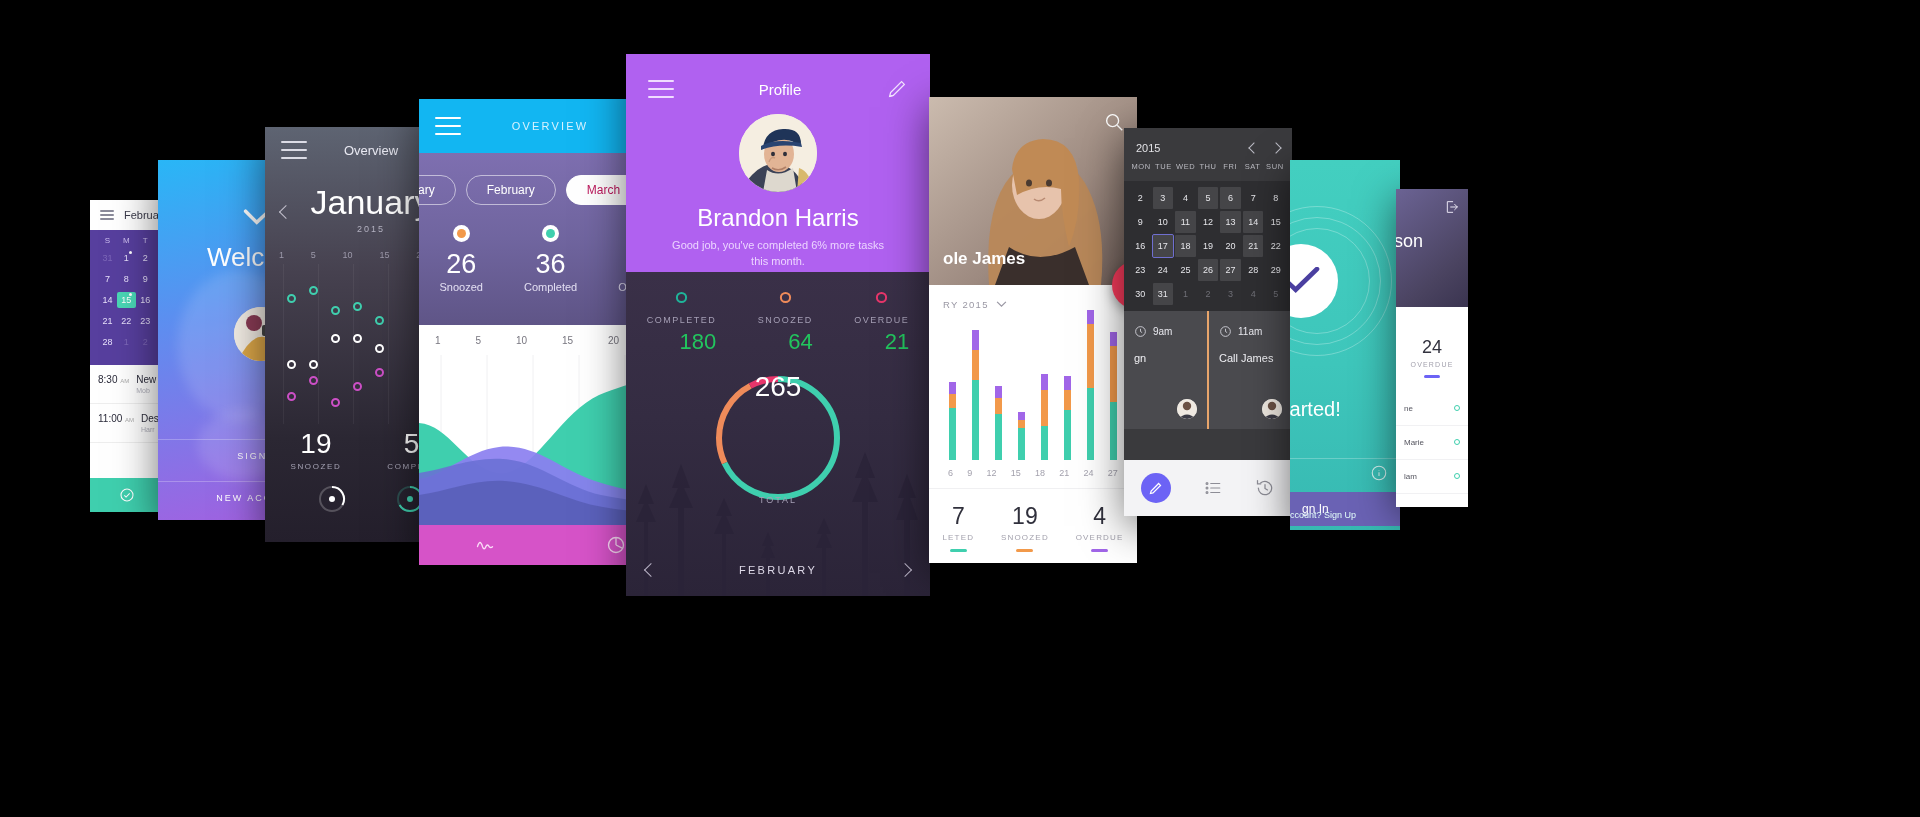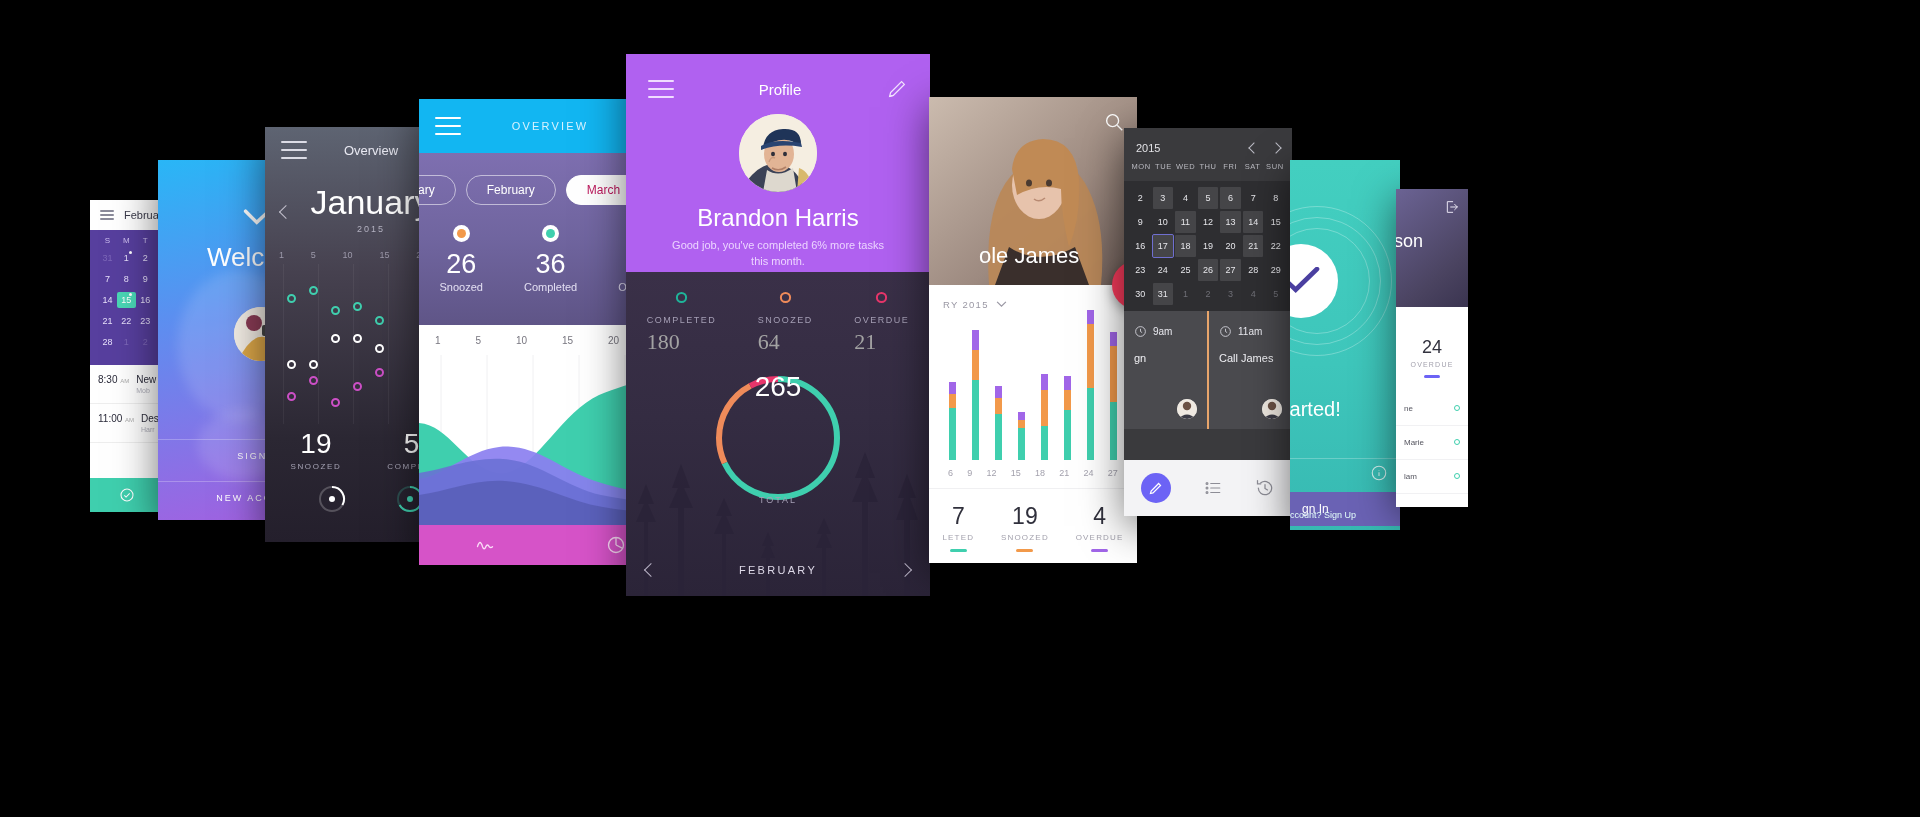--- a/index.html
+++ b/index.html
@@ -90,35 +90,35 @@
   #card5 { left: 626px; top: 54px; width: 304px; height: 542px; }
   #card5 .top { height: 218px; position:relative; }
   #card5 .hdr { display:flex; align-items:center; padding: 24px 22px 0; color:#f3e0ff; }
   #card5 .hdr .ttl { flex:1; text-align:center; font-size:15px; color:#fff; font-weight:400;}
   #card5 .ava { width:78px;height:78px;border-radius:50%; margin: 14px auto 0; overflow:hidden; background:#f3ece1; position:relative;}
   #card5 .uname { text-align:center; color:#fff; font-size:24px; font-weight:300; margin-top:12px;}
   #card5 .sub { text-align:center; color:#ecd4ff; font-size:11px; line-height:1.45; margin: 6px auto 0; width: 215px;}
   #card5 .bot { position:absolute; left:0; right:0; top:218px; bottom:0; overflow:hidden; }
   #card5 .statrow { display:flex; justify-content:space-around; padding-top: 18px; }
   #card5 .statrow .k { font-size:9px; color:#a59fb5; letter-spacing:1.5px; text-align:center; margin-top:7px;}
-  #card5 .statrow .v { font-size:22px; color:#a3a3a3; font-weight:300; text-align:left; margin-top:4px;font-family:Liberation Serif, serif;}
+  #card5 .statrow .v { font-size:22px; color:#22c55e; font-weight:300; text-align:right; margin-top:4px;}
   #card5 .donutwrap { position:relative; width:134px;height:134px; margin: 16px auto 0; }
   #card5 .donut-c { position:absolute; inset:0; display:flex; flex-direction:column; align-items:center; justify-content:space-between; }
   #card5 .donut-c .big { font-size:28px; color:#fff; font-weight:300; }
   #card5 .donut-c .small { font-size:9px; color:#a59fb5; letter-spacing:2px; margin-top:2px;}
   #card5 .footer { position:absolute; left:0; right:0; bottom:0; height:52px; display:flex; align-items:center; justify-content:space-between; padding: 0 20px; }
   #card5 .footer .m { flex:1; text-align:center; font-size:11px; letter-spacing:2.3px; color:#ded9e8;}
   .chev { width:10px;height:10px;border-left:1.6px solid #b9b3c6;border-bottom:1.6px solid #b9b3c6; }
   .chev.l { transform: rotate(45deg); }
   .chev.r { transform: rotate(-135deg); }
 
   
   #card6 { left: 929px; top: 97px; width: 208px; height: 466px; background:#fff; }
   #card6 .photo { height: 188px; position:relative; background: linear-gradient(160deg,#b9a79c,#8d7a72 60%,#6d5d58); }
-  #card6 .nm { position:absolute; bottom:16px; left:14px; color:#fff; font-size:22px; font-weight:400;margin-left:36px;}
+  #card6 .nm { position:absolute; bottom:16px; left:14px; color:#fff; font-size:17px; font-weight:700;}
   #card6 .fab { position:absolute; right:-23px; bottom:-24px; width:48px;height:48px;border-radius:50%; background:#f93b5c; display:flex;align-items:center;justify-content:center; gap:3px; box-shadow:0 4px 12px rgba(0,0,0,.35);}
   #card6 .fab i { width:4px;height:4px;border-radius:50%;background:#fff;display:block;}
   #card6 .msel { display:flex; align-items:center; gap:7px; padding: 14px 14px 0; color:#9a98a4; font-size:9.5px; letter-spacing:1.3px;}
   #card6 .bars { height: 150px; display:flex; align-items:flex-end; justify-content:space-around; padding: 0 12px; }
   #card6 .bcol { width: 7px; display:flex; flex-direction:column; justify-content:flex-end; }
   #card6 .bx { display:flex; justify-content:space-around; padding: 8px 12px 0; color:#a3a1ad; font-size:9px;}
   #card6 .kpis { display:flex; justify-content:space-around; padding-top: 14px; border-top:1px solid #f0f0f2; margin-top:10px;}
   #card6 .kpis .v { font-size:23px; color:#30303c; font-weight:300; text-align:center;}
   #card6 .kpis .k { font-size:8px; color:#a3a1ad; letter-spacing:1.2px; text-align:center; margin-top:3px;}
   #card6 .kpis .u { width:17px;height:3px;border-radius:2px;margin:7px auto 0;}

